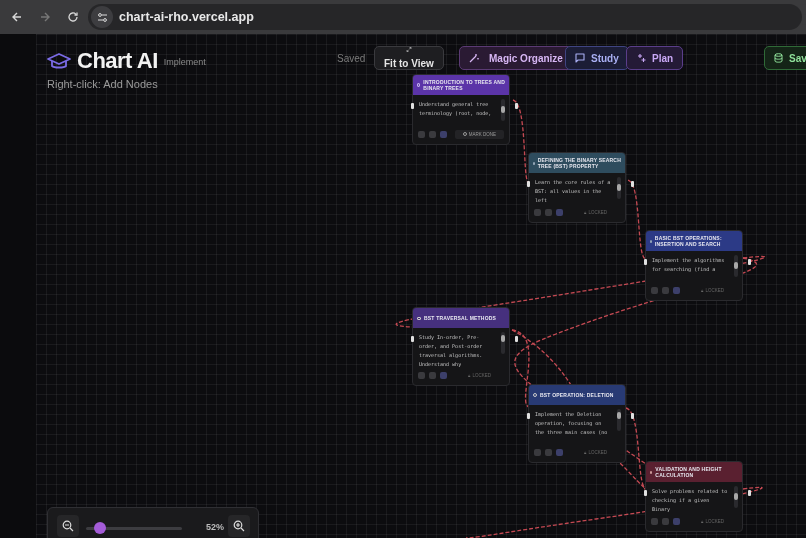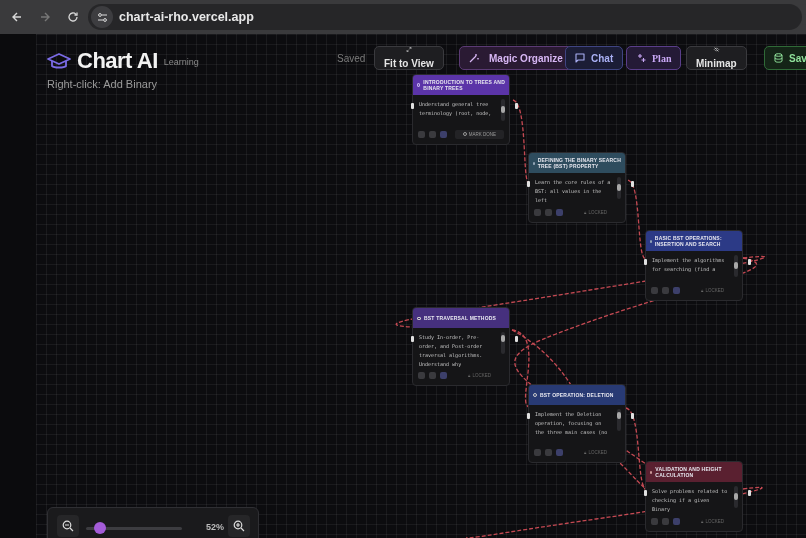--- a/index.html
+++ b/index.html
@@ -15,21 +15,21 @@
     background-size: 10px 10px; overflow: hidden; margin-left: 36px; }
   .brand { position: absolute; left: 11px; top: 14px; display: flex; align-items: center; }
   .brand-title { color: #f2f2f2; font-size: 22px; font-weight: bold; margin-left: 6px; letter-spacing: -0.5px; }
   .brand-sub { color: #8a8a8a; font-size: 9px; margin-left: 6px; margin-top: 2px; }
   .hint { position: absolute; left: 11px; top: 44px; color: #9a9a9a; font-size: 11px; }
   .saved { position: absolute; left: 301px; top: 19px; color: #7b7b7b; font-size: 10px; }
   .tb-btn { position: absolute; top: 12px; height: 24px; border-radius: 5px; display: flex; align-items: center; padding: 0 9px; font-size: 10px; font-weight: bold; gap: 6px; white-space: nowrap; }
   .tb-gray { background: #1e1e21; border: 1px solid #3a3a3e; color: #e6e6e6; flex-direction: column; }
   .tb-magic { background: #2a1a33; border: 1px solid #5b3a74; color: #d7b6f4; gap: 10px; }
   .tb-chat { background: #1b1d36; border: 1px solid #3f4482; color: #a9b0f4; }
-  .tb-plan { background: #241a36; border: 1px solid #5a3e8a; color: #c9a8f6; font-family: Liberation Serif, serif; }
+  .tb-plan { background: #241a36; border: 1px solid #5a3e8a; color: #c9a8f6; }
   .tb-green { background: #142417; border: 1px solid #2f6a37; color: #8fe09a; }
   .node { position: absolute; width: 98px; background: #151517; border: 1px solid #2a2a2e; border-radius: 4px; }
   .node-header { height: 20px; border-radius: 3px 3px 0 0; display: flex; align-items: center; padding: 0 4px; gap: 3px; }
   .node-title { font-size: 5px; font-weight: bold; color: #e8e8f0; line-height: 6px; text-transform: uppercase; letter-spacing: 0.2px; }
   .node-body { position: relative; padding: 5px 14px 4px 6px; height: 32px; }
   .node-text { font-family: "DejaVu Sans Mono", monospace; font-size: 5px; color: #c2c2c2; line-height: 9px; }
   .scroll { position: absolute; right: 4px; top: 4px; width: 4px; height: 22px; background: #2a2a2e; border-radius: 2px; }
   .scroll-thumb { position: absolute; left: 0; top: 7px; width: 4px; height: 7px; background: #a8a8a8; border-radius: 2px; }
   .handle-l, .handle-r { position: absolute; width: 3px; height: 6px; background: #e0e0e0; border-radius: 1px; top: 8px; }
   .handle-l { left: -2px; } .handle-r { right: -9px; }
@@ -90,57 +90,50 @@
       <path d="M476,296 C540,330 550,390 585,430 C600,445 605,452 612,456"></path>
     </g>
   </svg>
 
   <div class="brand">
     <svg width="24" height="18" viewBox="0 0 24 18">
         <path d="M12 2L1 7l11 5 11-5z" stroke="#7b6be6" stroke-width="1.8" fill="none" stroke-linejoin="round"></path>
         <path d="M5 9v5c2 2 12 2 14 0V9" stroke="#7b6be6" stroke-width="1.8" fill="none"></path>
       </svg>
     <span class="brand-title">Chart AI</span>
-    <span class="brand-sub">Learning</span>
-  </div>
-  <div class="hint">Right-click: Add Binary</div>
+    <span class="brand-sub">Implement</span>
+  </div>
+  <div class="hint">Right-click: Add Nodes</div>
 
   <div class="saved">Saved</div>
 
   <div class="tb-btn tb-gray" style="left:338px">
     <svg width="10" height="10" viewBox="0 0 10 10">
         <path d="M6 1h3v3M9 1L5.5 4.5M4 9H1V6M1 9l3.5-3.5" stroke="#e6e6e6" stroke-width="1.1" fill="none"></path>
       </svg>
     <span>Fit to View</span>
   </div>
   <div class="tb-btn tb-magic" style="left:423px">
     <svg width="10" height="10" viewBox="0 0 10 10">
         <path d="M1 9l6-6" stroke="#d7b6f4" stroke-width="1.3"></path>
         <path d="M7 1v2M6 2h2M9 5v1.5M8.3 5.7h1.4" stroke="#d7b6f4" stroke-width="0.9"></path>
       </svg>
     <span>Magic Organize</span>
   </div>
   <div class="tb-btn tb-chat" style="left:529px">
     <svg width="10" height="10" viewBox="0 0 10 10">
         <path d="M1 1h8v6H3L1 9z" stroke="#a9b0f4" stroke-width="1.1" fill="none" stroke-linejoin="round"></path>
       </svg>
-    <span>Chat</span>
+    <span>Study</span>
   </div>
   <div class="tb-btn tb-plan" style="left:590px">
     <svg width="10" height="10" viewBox="0 0 10 10">
         <path d="M4 1v4M2 3h4M7.5 5v4M5.5 7h4" stroke="#c9a8f6" stroke-width="1.1"></path>
       </svg>
     <span>Plan</span>
-  </div>
-  <div class="tb-btn tb-gray" style="left:650px">
-    <svg width="11" height="10" viewBox="0 0 11 10">
-        <path d="M1 5c2-3.5 7-3.5 9 0-2 3.5-7 3.5-9 0z" stroke="#e6e6e6" stroke-width="1" fill="none"></path>
-        <path d="M1.5 1l8 8" stroke="#e6e6e6" stroke-width="1.1"></path>
-      </svg>
-    <span>Minimap</span>
   </div>
   <div class="tb-btn tb-green" style="left:728px">
     <svg width="9" height="10" viewBox="0 0 9 10">
         <ellipse cx="4.5" cy="2" rx="3.5" ry="1.3" stroke="#8fe09a" fill="none"></ellipse>
         <path d="M1 2v6c0 1.6 7 1.6 7 0V2M1 5c0 1.6 7 1.6 7 0" stroke="#8fe09a" fill="none"></path>
       </svg>
     <span>Saved Flows</span>
   </div>
 
   <div class="node" style="left:376px;top:40px;">

